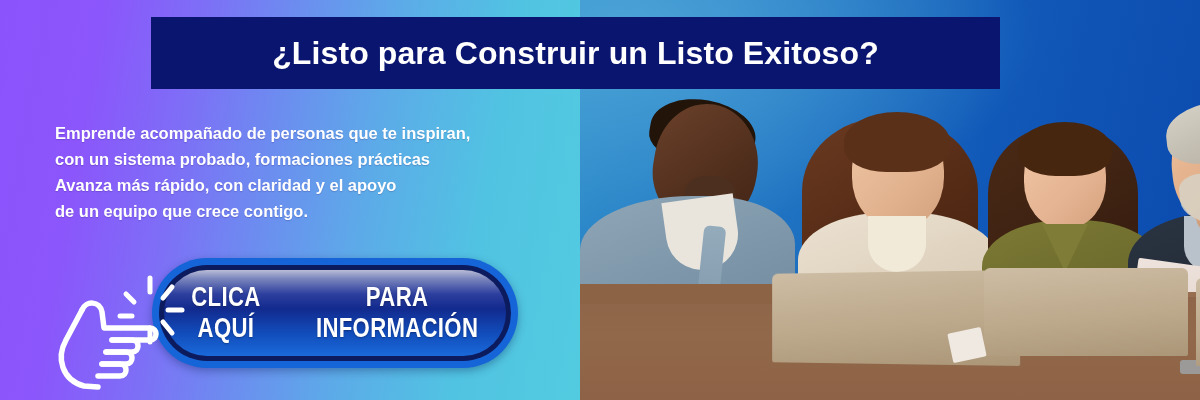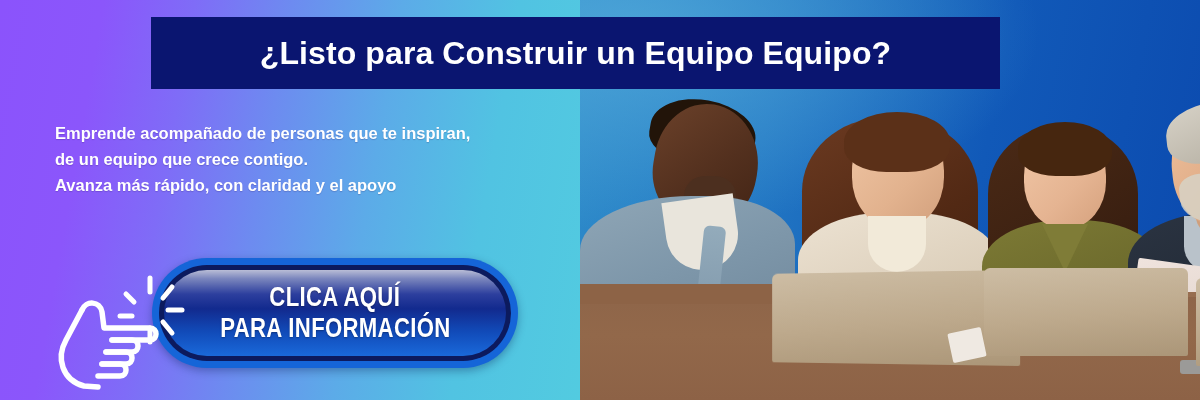--- a/index.html
+++ b/index.html
@@ -339,21 +339,20 @@
     bottom: 5px;
     border-radius: 44px;
     background: linear-gradient(180deg,
         #b9bdd6 0%,
         #7b86bd 10%,
         #2d3f9e 28%,
         #122a8e 45%,
         #114bb9 72%,
         #1a69da 100%);
     display: flex;
-    flex-direction: column;
     align-items: center;
     justify-content: center;
   }
   .cta-line {
     color: #ffffff;
     font-weight: bold;
     font-size: 27px;
     line-height: 31px;
     letter-spacing: .4px;
     transform: scaleX(.82);
@@ -444,27 +443,28 @@
     </div>
     <div class="laptop">
       <div class="laptop-base lp3-base"></div>
 
       <div class="laptop-lid lp3-lid"></div>
     </div>
     <div class="paper paper2"></div>
   </div>
 
   <div class="title-bar">
-    <div class="title-text">¿Listo para Construir un Equipo Equipo?</div>
+    <div class="title-text">¿Listo para Construir un Listo Exitoso?</div>
   </div>
 
   <div class="copy">
     <div>Emprende acompañado de personas que te inspiran,</div>
+    <div>con un sistema probado, formaciones prácticas</div>
+    <div>Avanza más rápido, con claridad y el apoyo</div>
     <div>de un equipo que crece contigo.</div>
-    <div>Avanza más rápido, con claridad y el apoyo</div>
   </div>
 
   <button class="cta">
     <span class="cta-inner">
       <span class="cta-face">
         <span class="cta-line">CLICA AQUÍ</span>
         <span class="cta-line">PARA INFORMACIÓN</span>
       </span>
     </span>
   </button>

